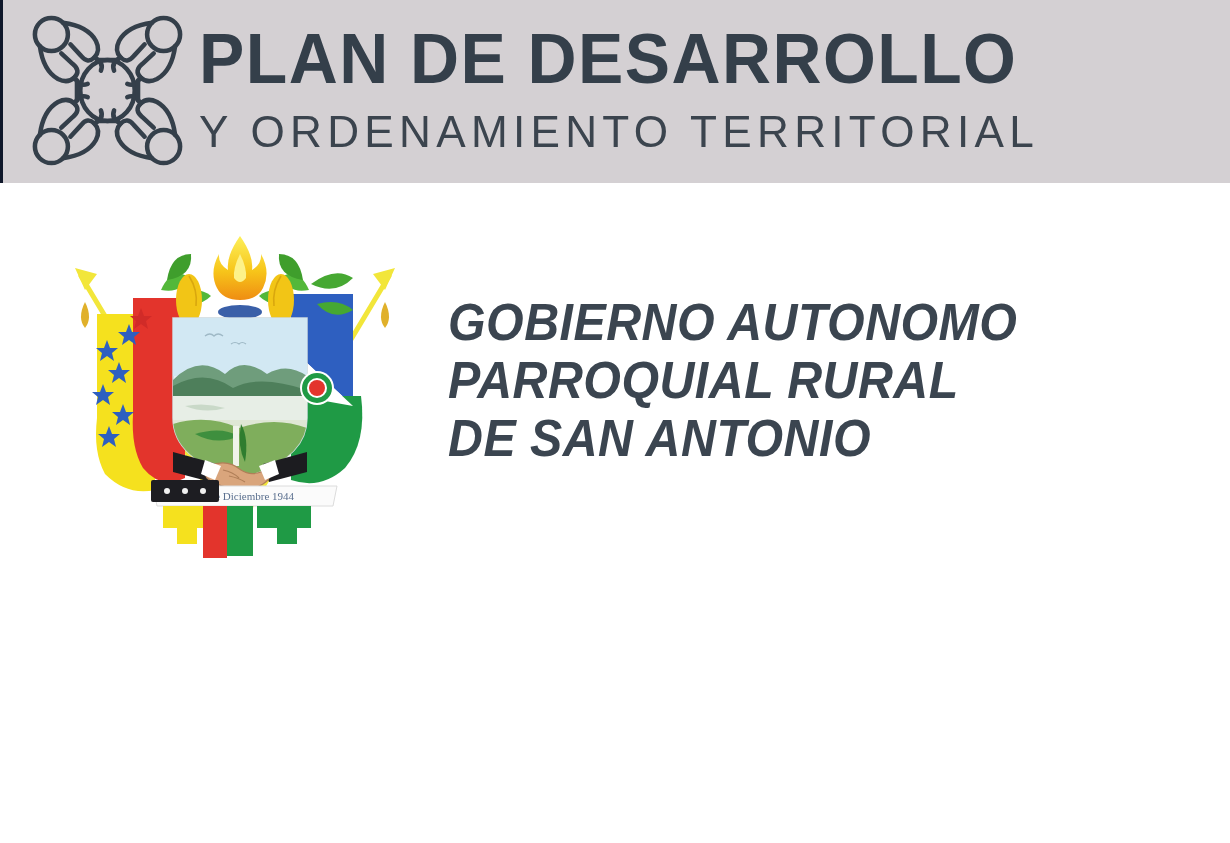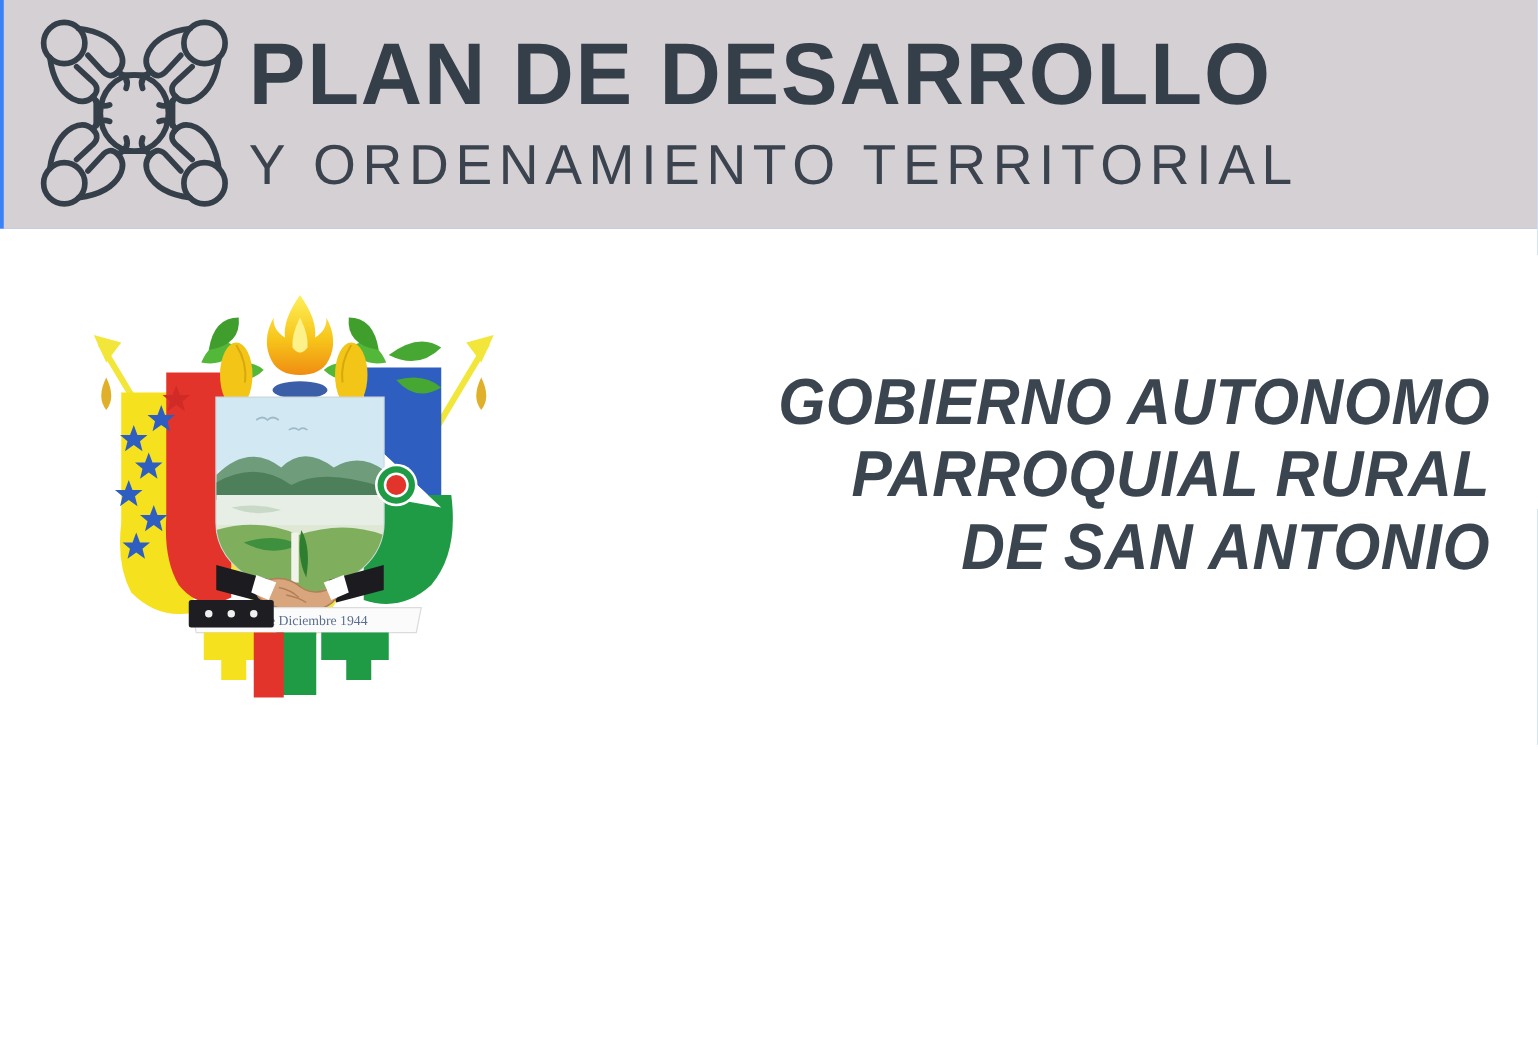--- a/index.html
+++ b/index.html
@@ -8,21 +8,21 @@
     padding: 0;
     background: #ffffff;
   }
   body {
     font-family: "Liberation Sans", sans-serif;
   }
   .page {
     position: relative;
     width: 1230px;
     height: 596px;
-    background: #3b82f6;
+    background: #0f172a;
     overflow: hidden;
   }
 
   
   .header-band {
     position: absolute;
     left: 3px;
     top: 0;
     width: 1227px;
     height: 183px;
@@ -90,21 +90,21 @@
     width: 380px;
     height: 340px;
   }
   .coat-of-arms svg { display:block; width:100%; height:100%; }
 
   .gov-title {
     position: absolute;
     left: 420px;
     top: 110px;
     width: 800px;
-    text-align: right;
+    text-align: left;
   }
   .gov-line {
     font-family: "Liberation Sans", sans-serif;
     font-weight: bold;
     font-style: italic;
     font-size: 52px;
     line-height: 58px;
     color: #3b4550;
     letter-spacing: 0.5px;
     white-space: nowrap;

